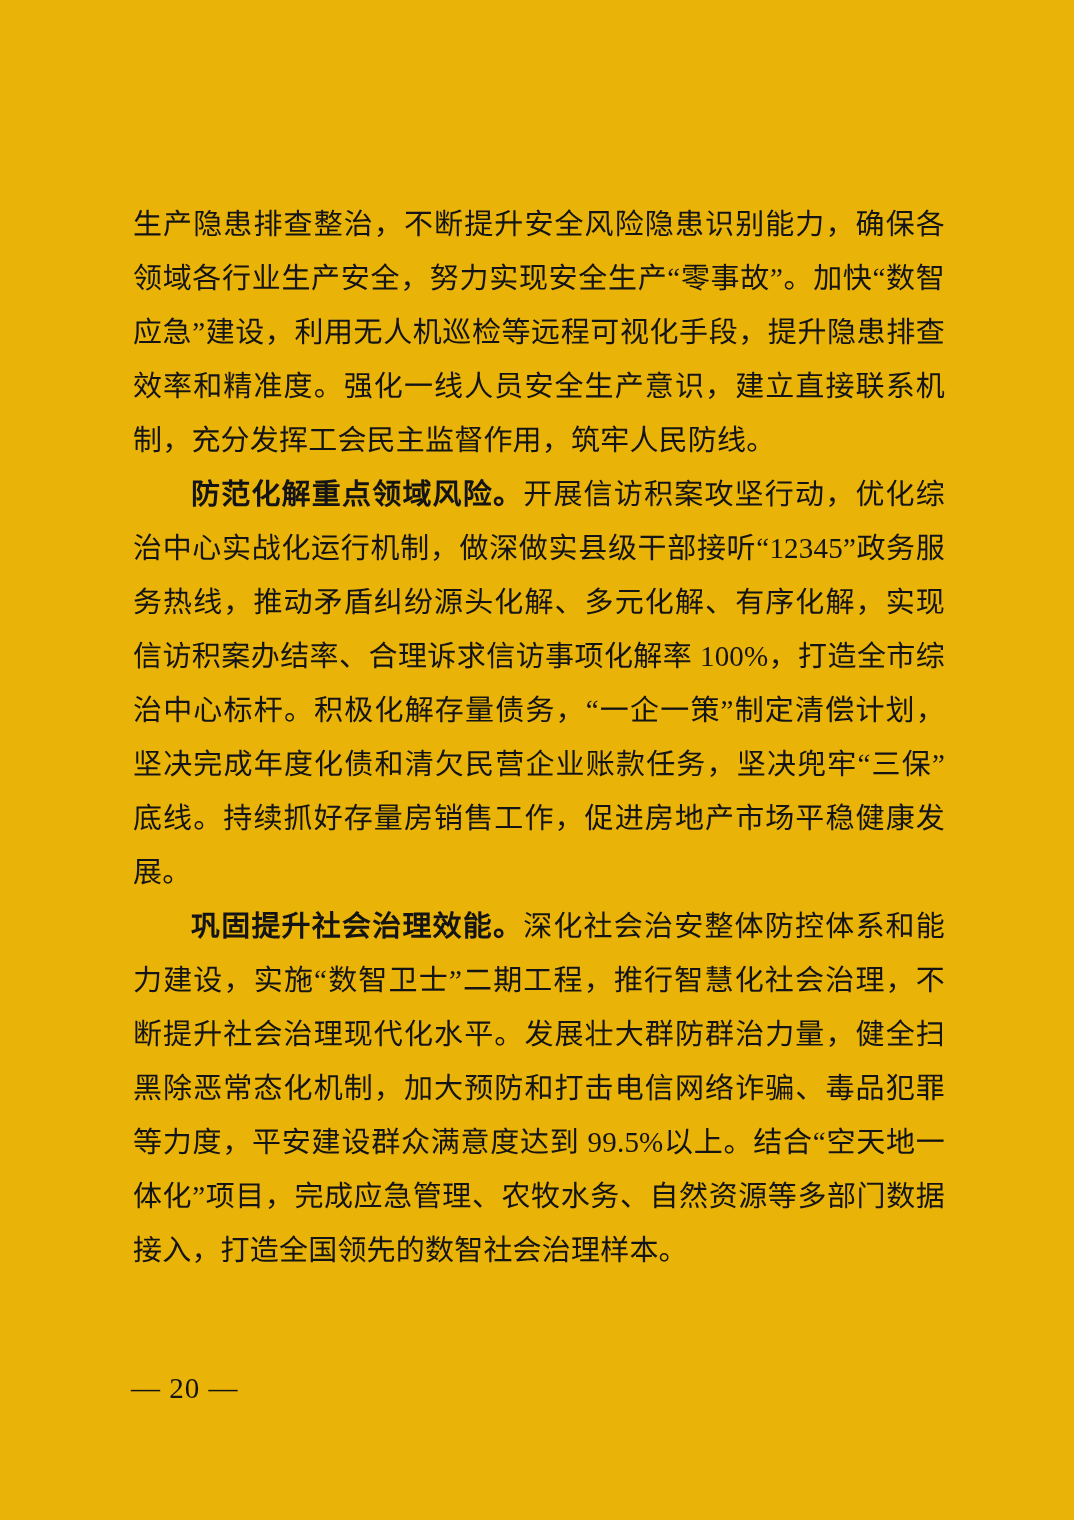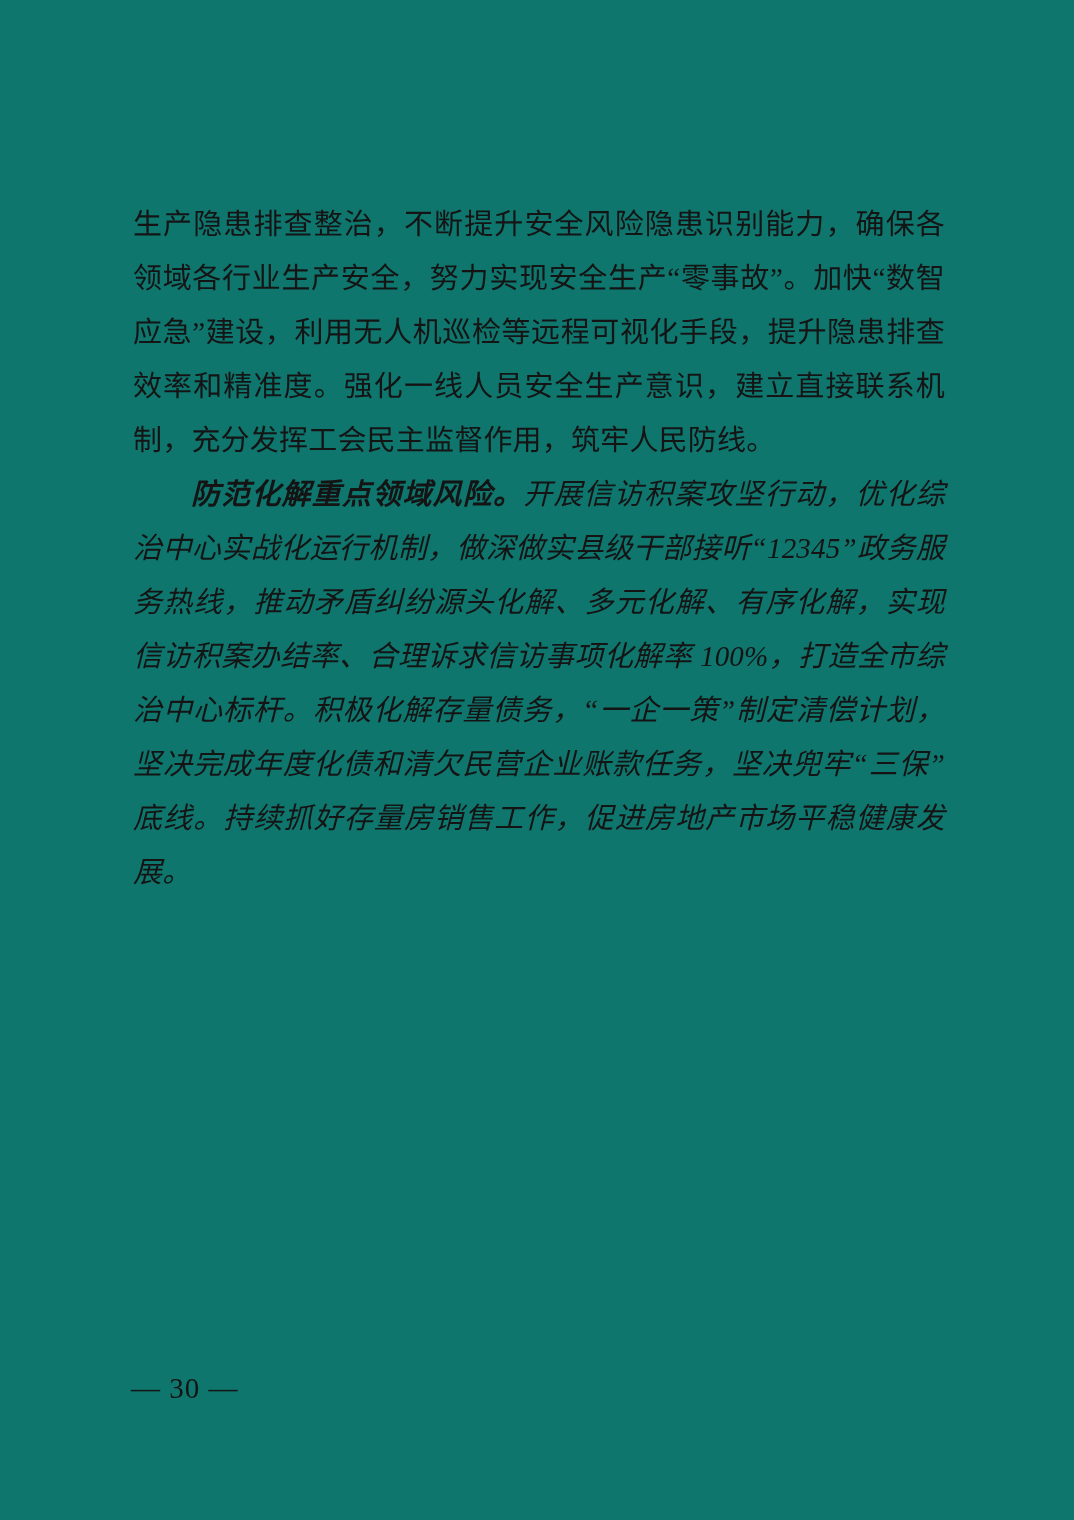--- a/index.html
+++ b/index.html
@@ -11,40 +11,39 @@
     height: 1520px;
     background: #ffffff;
     position: relative;
     overflow: hidden;
     font-family: "Liberation Serif", "DejaVu Serif", serif;
     color: #141414;
   }
   .page {
     position: absolute;
     inset: 0;
-    background: #0f766e;
+    background: #eab308;
   }
   .page-body {
     position: absolute;
     left: 133px;
     top: 197px;
     width: 812px;
     font-size: 29px;
     line-height: 54px;
     text-align: justify;
     text-justify: inter-character;
     letter-spacing: 0.2px;
   }
   .page-body p {
     margin: 0;
     padding: 0;
   }
   .page-body p.indent {
     text-indent: 2em;
-    font-style: italic;
   }
   .run-bold {
     font-weight: 700;
   }
   .page-footer {
     position: absolute;
     left: 131px;
     top: 1368px;
     font-size: 29px;
     line-height: 40px;
@@ -53,15 +52,16 @@
     white-space: pre;
   }
 </style>
 </head>
 <body>
 
 <div class="page">
   <main class="page-body" id="page-body">
       <p class=""><span class="run-regular">生产隐患排查整治，不断提升安全风险隐患识别能力，确保各领域各行业生产安全，努力实现安全生产“零事故”。加快“数智应急”建设，利用无人机巡检等远程可视化手段，提升隐患排查效率和精准度。强化一线人员安全生产意识，建立直接联系机制，充分发挥工会民主监督作用，筑牢人民防线。</span></p>
       <p class="indent"><span class="run-bold">防范化解重点领域风险。</span><span class="run-regular">开展信访积案攻坚行动，优化综治中心实战化运行机制，做深做实县级干部接听“12345”政务服务热线，推动矛盾纠纷源头化解、多元化解、有序化解，实现信访积案办结率、合理诉求信访事项化解率 100%，打造全市综治中心标杆。积极化解存量债务，“一企一策”制定清偿计划，坚决完成年度化债和清欠民营企业账款任务，坚决兜牢“三保”底线。持续抓好存量房销售工作，促进房地产市场平稳健康发展。</span></p>
+      <p class="indent"><span class="run-bold">巩固提升社会治理效能。</span><span class="run-regular">深化社会治安整体防控体系和能力建设，实施“数智卫士”二期工程，推行智慧化社会治理，不断提升社会治理现代化水平。发展壮大群防群治力量，健全扫黑除恶常态化机制，加大预防和打击电信网络诈骗、毒品犯罪等力度，平安建设群众满意度达到 99.5%以上。结合“空天地一体化”项目，完成应急管理、农牧水务、自然资源等多部门数据接入，打造全国领先的数智社会治理样本。</span></p>
     </main>
-  <div class="page-footer">— 30 —</div>
+  <div class="page-footer">— 20 —</div>
 </div>
 
 </body></html>

